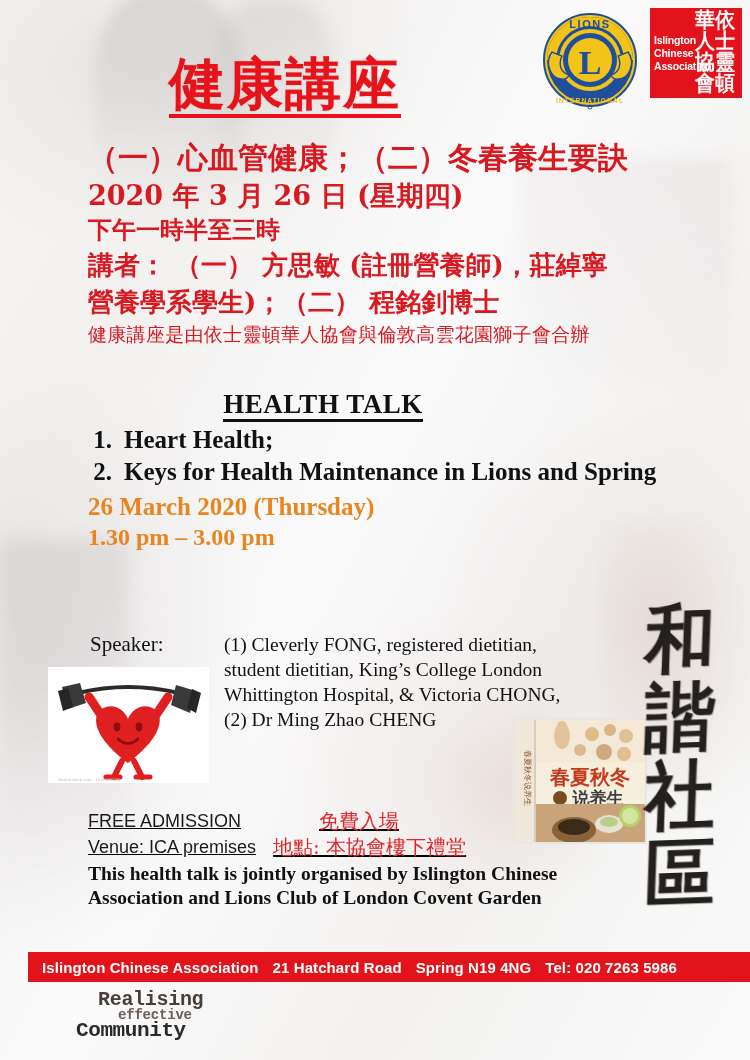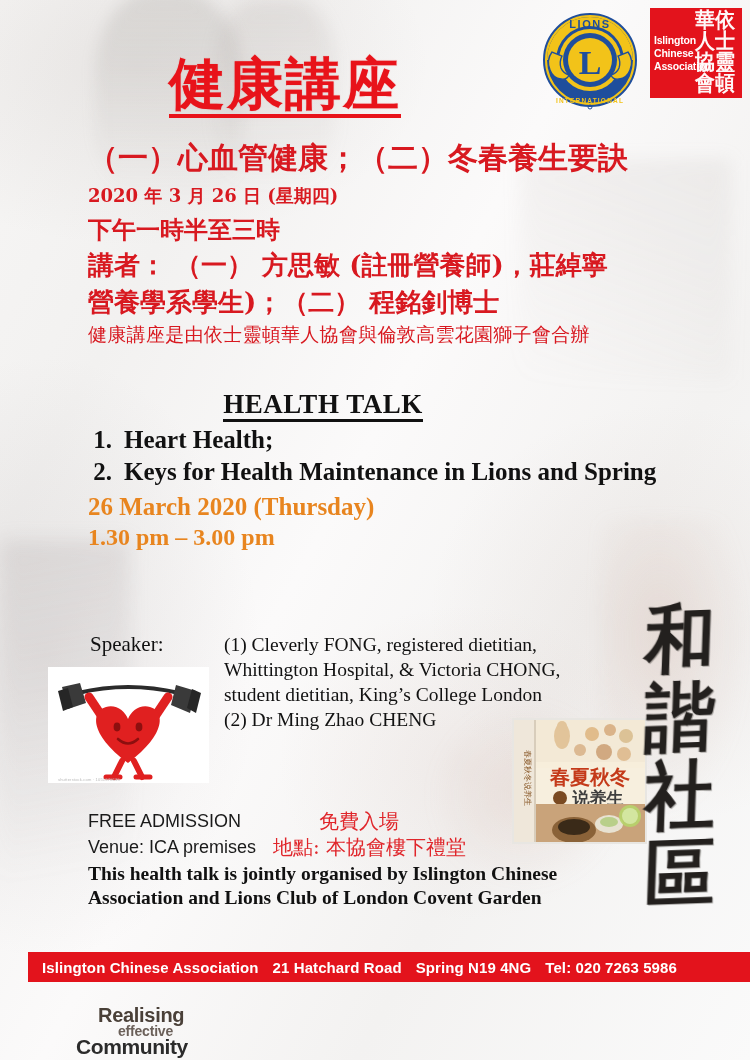--- a/index.html
+++ b/index.html
@@ -50,21 +50,21 @@
     font-family:"DejaVu Serif","Liberation Serif",serif;
     letter-spacing:2px;
     border-bottom:4px solid #e8131a;
     padding-bottom:2px;
     text-shadow:0 0 1px rgba(232,19,26,.5);
   }
 
   
   #cnblock{position:absolute;left:88px;top:138px;width:600px;color:#d81920;}
   .cn-sub{font-family:"DejaVu Serif","Liberation Serif",serif;font-weight:700;font-size:30px;line-height:40px;letter-spacing:0px;color:#d81920;white-space:nowrap;}
-  .cn-date{font-family:"DejaVu Serif","Liberation Serif",serif;font-weight:700;font-size:18px;line-height:35px;color:#d81920;}
+  .cn-date{font-family:"DejaVu Serif","Liberation Serif",serif;font-weight:700;font-size:27px;line-height:35px;color:#d81920;}
   .cn-time{font-family:"DejaVu Serif","Liberation Serif",serif;font-weight:700;font-size:24px;line-height:34px;color:#d81920;}
   .cn-speaker{font-family:"DejaVu Serif","Liberation Serif",serif;font-weight:700;font-size:26px;line-height:37px;color:#d81920;white-space:nowrap;}
   .cn-note{font-family:"DejaVu Serif","Liberation Serif",serif;font-weight:400;font-size:19px;line-height:26px;color:#d81920;letter-spacing:.3px;}
 
   
   #enblock{position:absolute;left:88px;top:388px;width:600px;color:#111;}
   .en-head{text-align:center;padding-right:130px;}
   .en-head span{
     font-family:"Liberation Serif",serif;font-weight:700;font-size:27px;line-height:32px;
     border-bottom:3px solid #111;letter-spacing:.5px;
@@ -83,21 +83,21 @@
   #speaker-details{position:absolute;left:224px;top:632px;width:400px;font-family:"Liberation Serif",serif;font-size:19.5px;line-height:25px;color:#111;}
 
   
   #heart-img{position:absolute;left:48px;top:667px;width:161px;height:116px;background:#fff;overflow:hidden;}
   #heart-img .watermark{position:absolute;bottom:1px;left:10px;font-family:"Liberation Sans",sans-serif;font-size:4px;color:#b9b9b9;letter-spacing:.2px;}
 
   
   #book-img{position:absolute;left:512px;top:718px;width:135px;height:126px;background:#fff;border:2px solid #e8e6e2;box-sizing:border-box;overflow:hidden;}
 
   
-  #admission{position:absolute;left:88px;top:808px;width:560px;}
+  #admission{position:absolute;left:88px;top:808px;width:560px;text-decoration:underline;}
   .adm-row{display:flex;}
   .adm-en{font-family:"Liberation Sans",sans-serif;font-size:18px;line-height:26px;color:#1a1a1a;width:185px;flex:none;}
   .adm-cn{font-family:"DejaVu Serif","Liberation Serif",serif;font-size:20px;line-height:26px;color:#e0262b;}
   .adm-cn.indent{padding-left:46px;}
   #jointly{position:absolute;left:88px;top:862px;width:560px;
     font-family:"Liberation Serif",serif;font-weight:700;font-size:19.5px;line-height:24px;color:#111;}
 
   
   #calligraphy{position:absolute;right:16px;top:600px;width:108px;text-align:center;}
   #calligraphy .ch{
@@ -110,21 +110,21 @@
   }
 
   
   #footer-bar{position:absolute;left:28px;top:952px;width:740px;height:30px;background:#e3131c;display:flex;align-items:center;}
   #footer-bar .ftxt{font-family:"Liberation Sans",sans-serif;font-weight:700;color:#fff;font-size:15px;letter-spacing:.1px;padding-left:14px;}
   #footer-logos{position:absolute;left:40px;top:988px;display:flex;align-items:center;gap:0px;}
   .lottery{display:flex;align-items:center;}
   .lot-hand{width:42px;height:48px;position:relative;}
   .lot-div{width:2px;height:46px;background:#3d9ae2;margin:0 6px 0 2px;}
   .lot-25{font-family:"Liberation Sans",sans-serif;font-weight:700;font-size:36px;color:#3d9ae2;line-height:36px;letter-spacing:-1px;}
-  .realising{margin-left:36px;width:175px;position:relative;height:54px;font-family:Liberation Sans, sans-serif;margin-top:16px;}
+  .realising{margin-left:36px;width:175px;position:relative;height:54px;font-family:Liberation Mono, monospace;}
   .realising .r1{position:absolute;left:22px;top:0px;font-size:20px;font-weight:700;color:#4a4038;letter-spacing:-.3px;}
   .realising .r2{position:absolute;left:42px;top:19px;font-size:14px;font-weight:700;color:#6b6059;letter-spacing:-.2px;}
   .realising .r3{position:absolute;left:0px;top:31px;font-size:21px;font-weight:700;color:#2b2b2b;letter-spacing:-.4px;}
 </style>
 </head>
 <body>
 
 <div id="poster">
 
   <div class="bgwash w1"></div>
@@ -194,22 +194,22 @@
         <span>Keys for Health Maintenance in Lions and Spring</span>
       </li>
     </ul>
     <div class="en-date">26 March 2020 (Thursday)</div>
     <div class="en-time">1.30 pm – 3.00 pm</div>
   </div>
 
   <div id="speaker-label">Speaker:</div>
   <div id="speaker-details">
     <div>(1) Cleverly FONG, registered dietitian,</div>
+    <div>student dietitian, King’s College London</div>
     <div>Whittington Hospital, &amp; Victoria CHONG,</div>
-    <div>student dietitian, King’s College London</div>
     <div>(2)   Dr Ming Zhao CHENG</div>
   </div>
 
   <div id="heart-img">
     <svg viewBox="0 0 161 116" width="161" height="116">
       <rect width="161" height="116" fill="#ffffff"></rect>
 
       <path d="M30 26 Q80 14 131 26" stroke="#2b2b2b" stroke-width="4" fill="none"></path>
 
       <path d="M14 20 l18 -4 l6 20 l-18 6 z" fill="#3a3a3a"></path>

